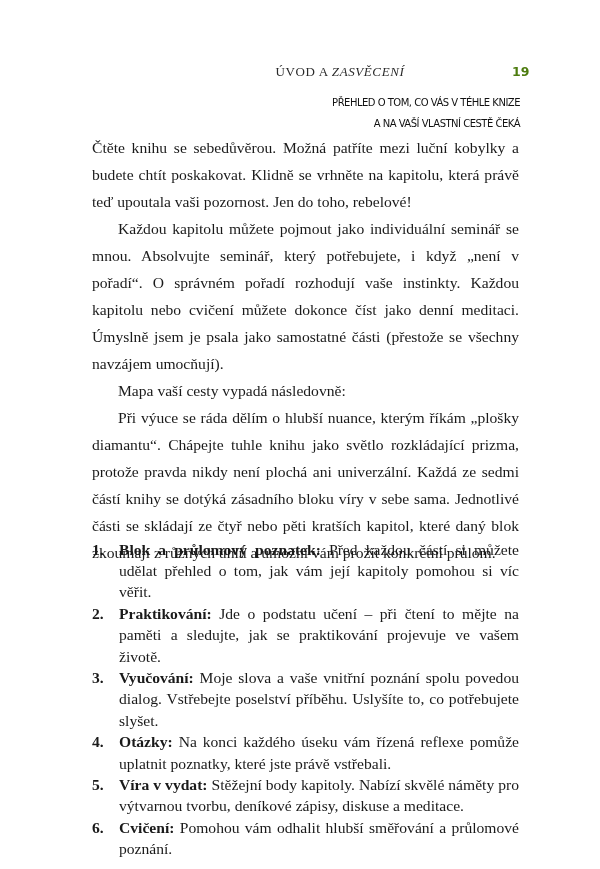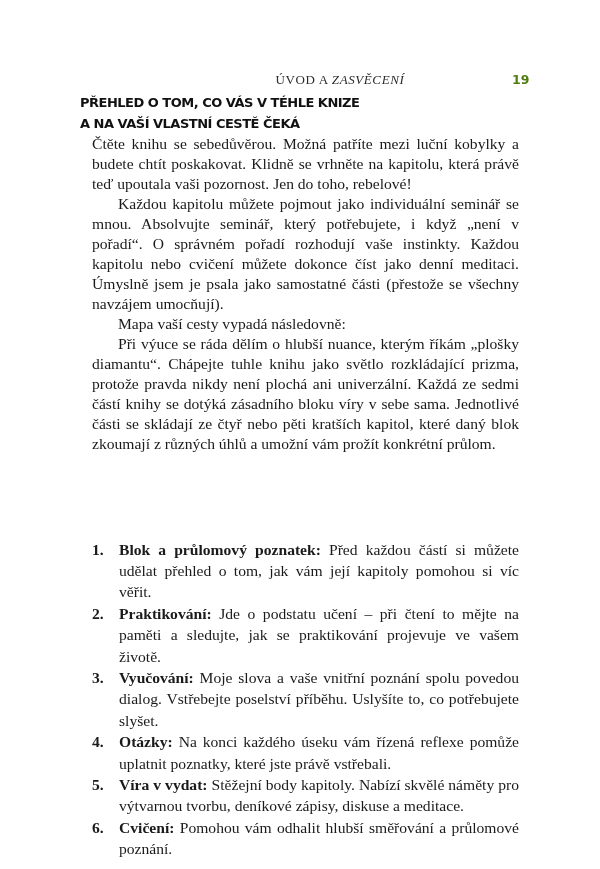--- a/index.html
+++ b/index.html
@@ -1,36 +1,36 @@
 <!DOCTYPE html>
 <html><head>
   <meta charset="utf-8">
   <style>
     html, body { margin: 0; padding: 0; background: #ffffff; }
     body { width: 600px; height: 869px; position: relative; overflow: hidden; color: #1a1a1a; }
     .running-head {
-      position: absolute; top: 72px; left: 0; width: 480px; height: 18px;
+      position: absolute; top: 64px; left: 0; width: 480px; height: 18px;
     }
     .rh-title {
       position: absolute; left: 235px; top: 0; width: 210px; text-align: center;
       font-family: "Liberation Serif", serif; font-size: 13px; letter-spacing: 0.6px; color: #2a2a2a;
     }
     .rh-title .it { font-style: italic; }
     .page-number {
       position: absolute; left: 512px; top: 0;
       font-family: "DejaVu Sans", sans-serif; font-weight: bold; font-size: 12.5px; color: #4d7c0f;
     }
     .section-heading {
-      position: absolute; top: 92px; left: 80px; width: 440px; text-align: left;
-      font-family: "DejaVu Sans", sans-serif; font-weight: bold; font-size: 13px; line-height: 21px;
+      position: absolute; top: 92px; left: 80px; width: 440px; text-align: right;
+      font-family: "DejaVu Sans", sans-serif; font-weight: normal; font-size: 10px; line-height: 21px;
       letter-spacing: -0.5px; color: #111;
     }
     .body-text {
       position: absolute; top: 134px; left: 92px; width: 427px;
-      font-family: "Liberation Serif", serif; font-size: 15.6px; line-height: 20px; color: #1a1a1a;
+      font-family: "Liberation Serif", serif; font-size: 15.6px; line-height: 27px; color: #1a1a1a;
     }
     .body-text p { margin: 0; text-align: justify; text-indent: 26px; }
     .body-text p.first { text-indent: 0; }
     .map-list {
       position: absolute; top: 539px; left: 92px; width: 427px; margin: 0; padding: 0; list-style: none;
       font-family: "Liberation Serif", serif; font-size: 15.6px; line-height: 21.2px; color: #1a1a1a;
     }
     .map-list li { position: relative; padding-left: 27px; text-align: justify; margin-bottom: 0.5px; }
     .map-list .num { position: absolute; left: 0; top: 0; font-weight: bold; }
     .map-list .term { font-weight: bold; }

